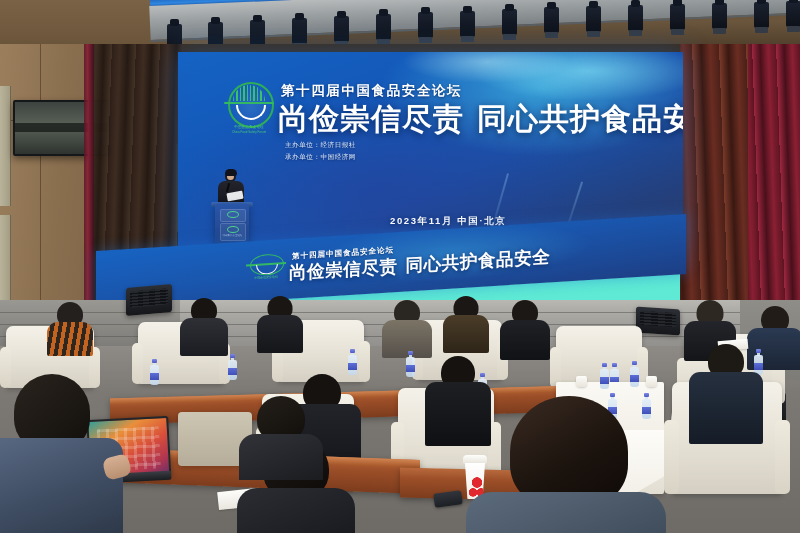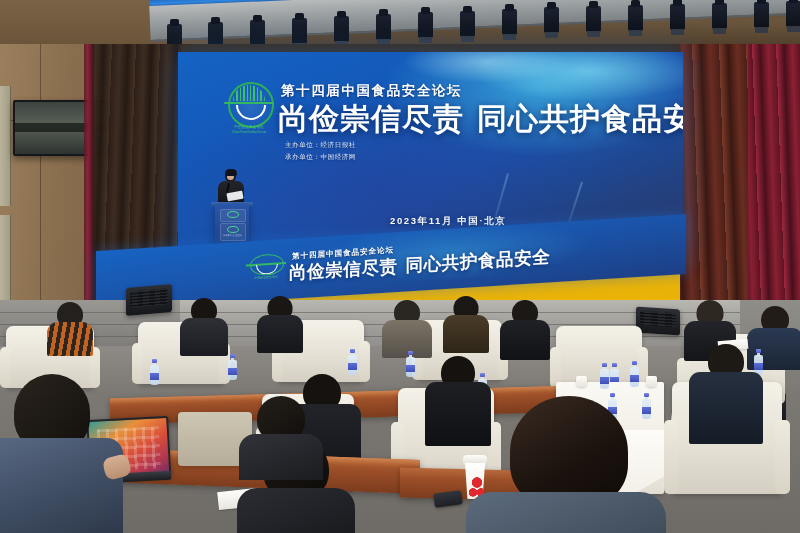--- a/index.html
+++ b/index.html
@@ -1,20 +1,20 @@
 <!DOCTYPE html>
 <html><head>
 <meta charset="utf-8">
 <style>
   html,body{margin:0;padding:0;background:#000;}
   body{font-family:"Liberation Sans","DejaVu Sans",sans-serif;}
 
   #stage-photo{
     position:relative;width:800px;height:533px;overflow:hidden;
-    background:#eab308;
+    background:#5eead4;
   }
 
   
   .ceiling{
     position:absolute;left:0;top:0;width:800px;height:52px;
     background:linear-gradient(180deg,#5e4b35 0%,#6b563d 40%,#4a3a28 100%);
   }
   .ceiling-left-panel{
     position:absolute;left:0;top:0;width:215px;height:48px;
     background:linear-gradient(180deg,#7a6246 0%,#6a5439 100%);

